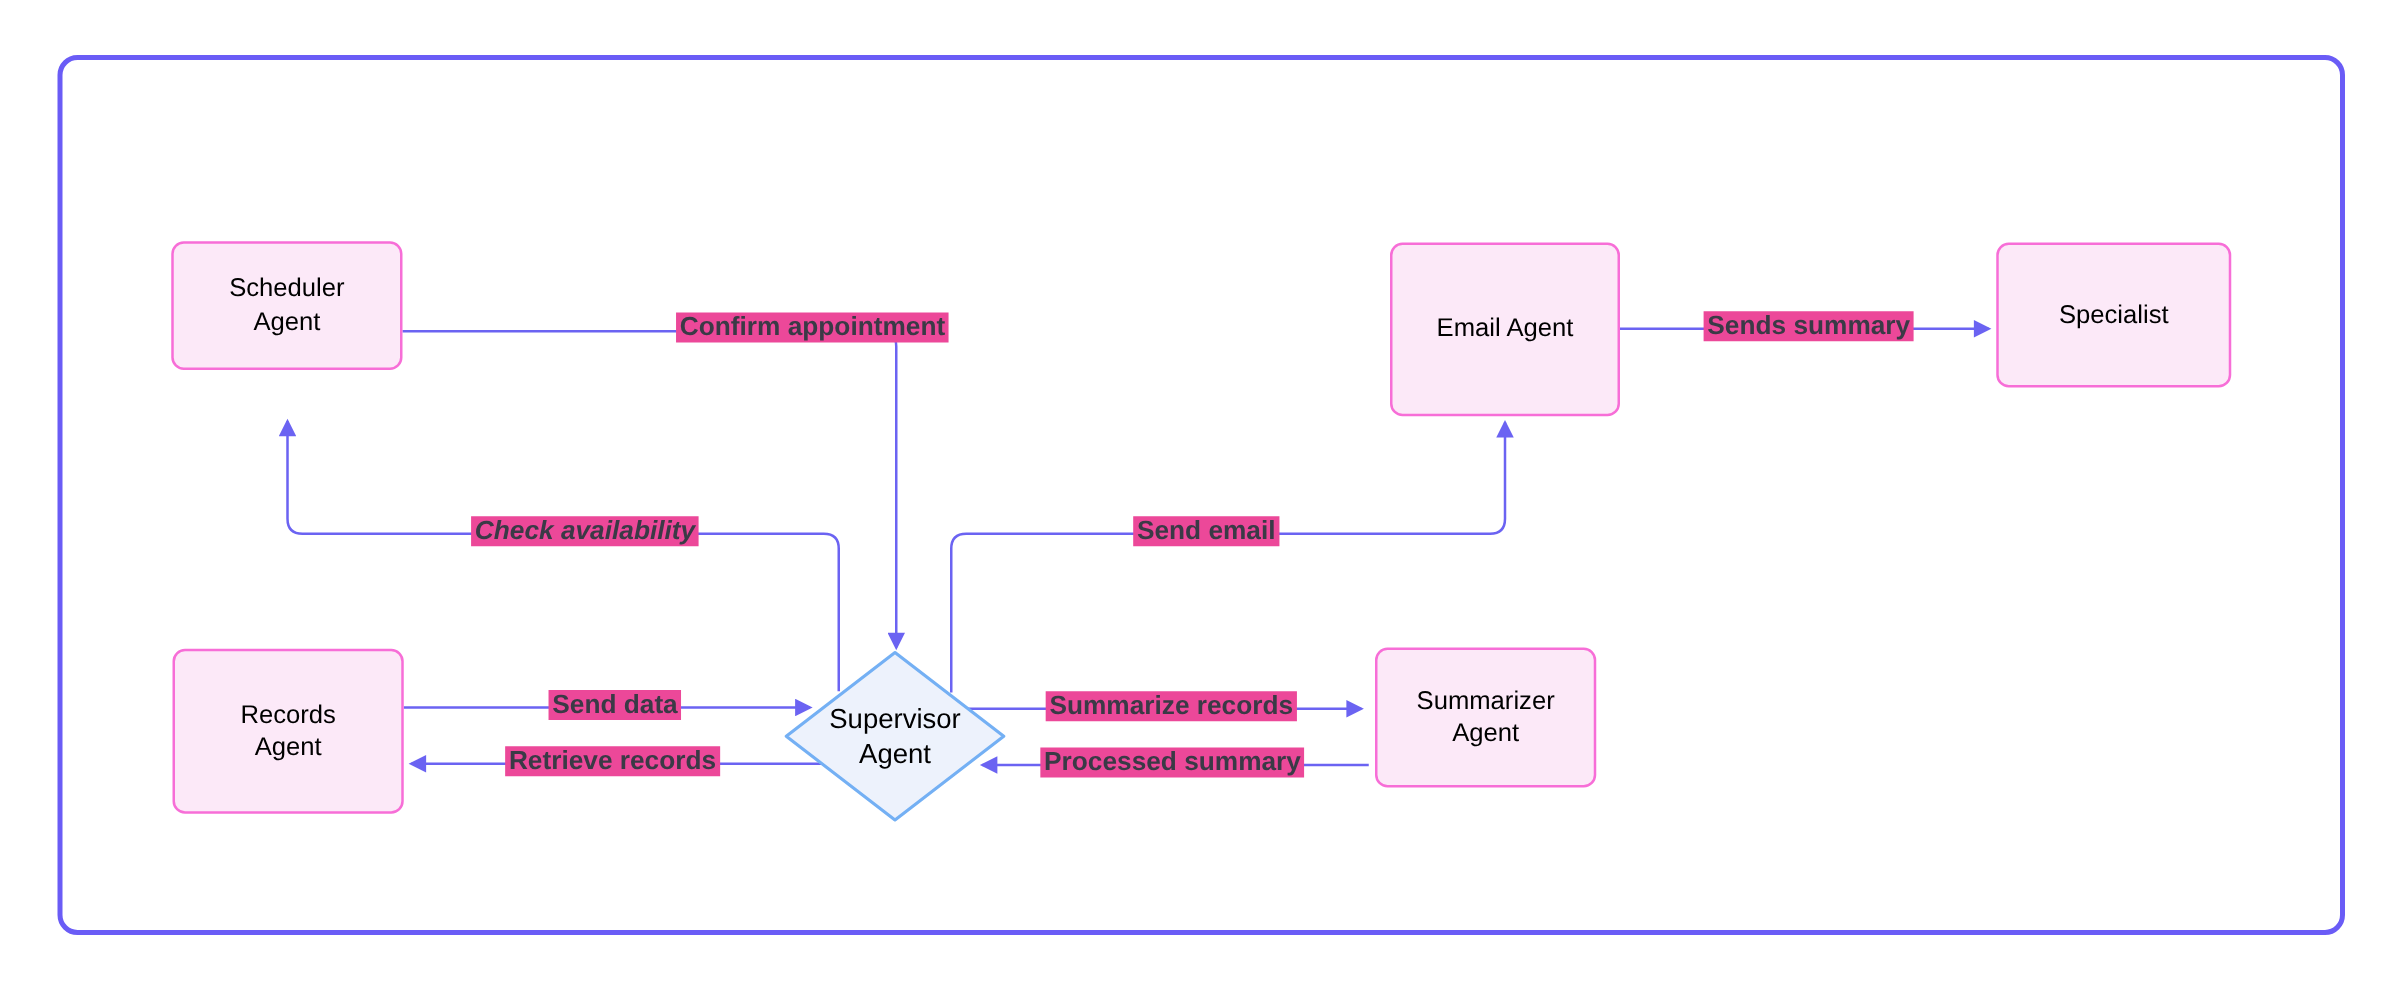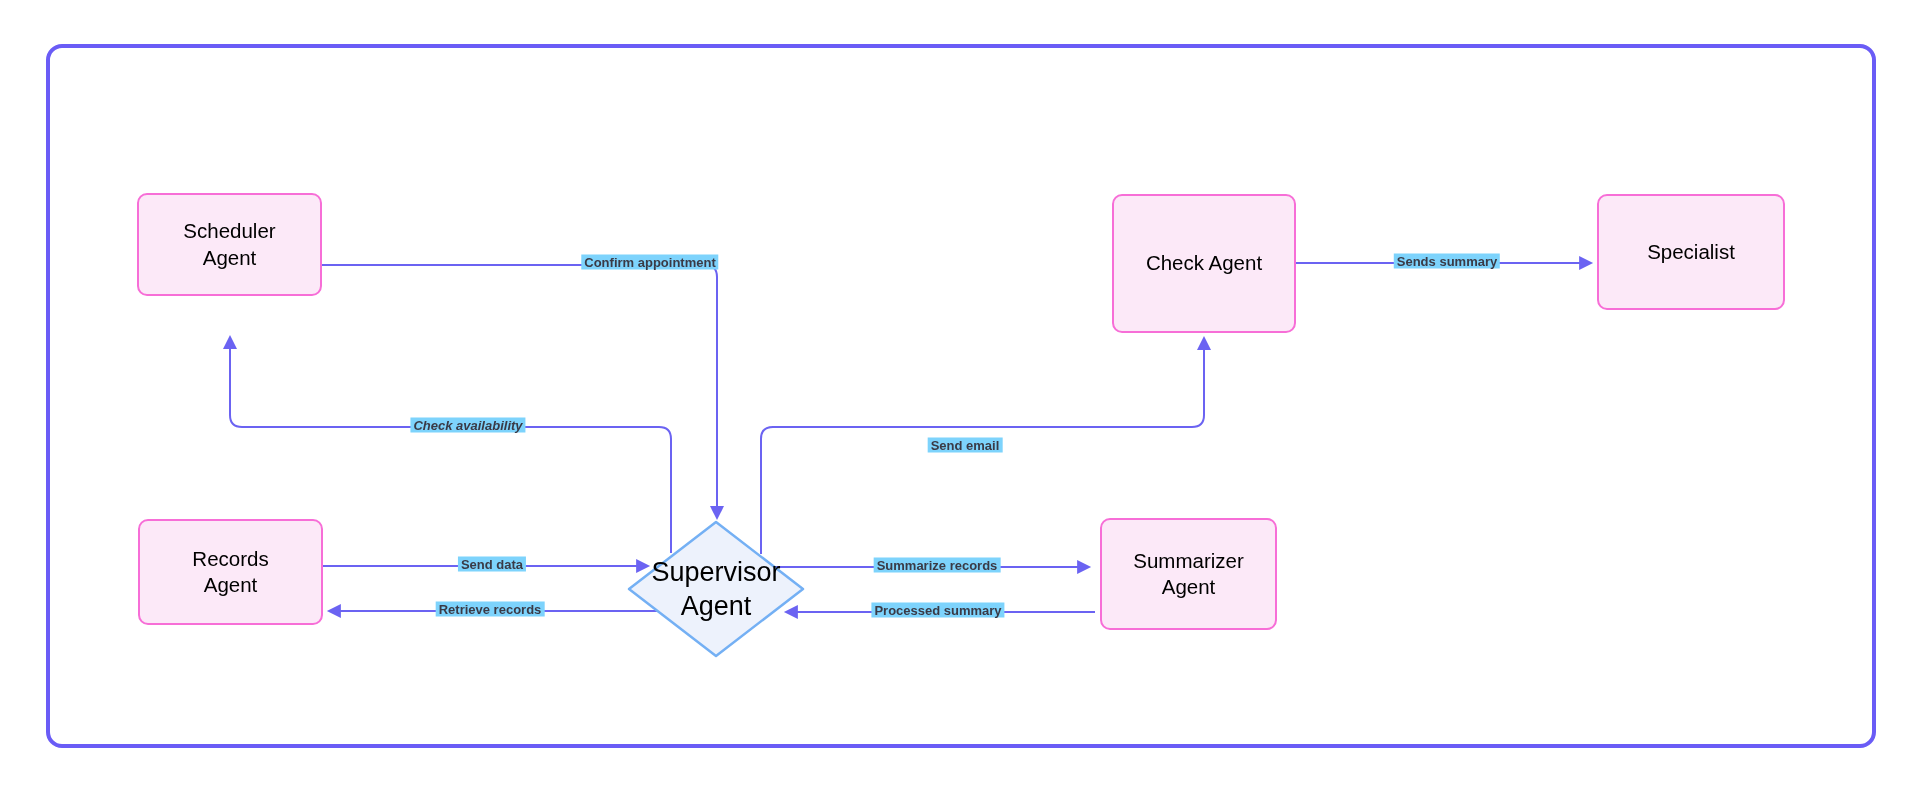--- a/index.html
+++ b/index.html
@@ -30,27 +30,27 @@
     border-radius:10px;
     display:flex;align-items:center;justify-content:center;
     text-align:center;cursor:default;
   }
   .node-label{
     font-size:20.5px;line-height:1.27;color:var(--node-text,#000000);
     white-space:pre-line;
   }
   .diamond-label{
     position:absolute;left:716px;top:589px;transform:translate(-50%,-50%);
-    font-size:27px;line-height:1.27;color:var(--node-text,#000000);
+    font-size:22px;line-height:1.27;color:var(--node-text,#000000);
     text-align:center;white-space:pre-line;
   }
   .edge-label{
     position:absolute;transform:translate(-50%,-50%);
-    font-size:13px;font-weight:bold;color:var(--label-text,#3a3a46);
-    background:#7dd3fc;padding:0 3px;white-space:nowrap;
+    font-size:21px;font-weight:bold;color:var(--label-text,#3a3a46);
+    background:#ec4899;padding:0 3px;white-space:nowrap;
   }
 </style>
 </head>
 <body>
 
 <div class="canvas">
 
   <div class="frame"></div>
 
   <svg class="edges-layer" width="1920" height="795" viewBox="0 0 1920 795" xmlns="http://www.w3.org/2000/svg">
@@ -77,46 +77,46 @@
     <path class="edge" marker-end="url(#arrow)" d="M1296,263 H1591"></path>
 
     <polygon class="diamond" points="716,522 803,589 716,656 629,589"></polygon>
   </svg>
 
   <div class="node" style="left:137px;top:193px;width:185px;height:103px;">
     <span class="node-label">Scheduler
 Agent</span>
   </div>
 
-  <div class="node" style="left:138px;top:519px;width:185px;height:106px;">
+  <div class="node" style="left:138px;top:519px;width:185px;height:132px;">
     <span class="node-label">Records
 Agent</span>
   </div>
 
   <div class="node" style="left:1112px;top:194px;width:184px;height:139px;">
-    <span class="node-label">Check Agent</span>
+    <span class="node-label">Email Agent</span>
   </div>
 
   <div class="node" style="left:1597px;top:194px;width:188px;height:116px;">
     <span class="node-label">Specialist</span>
   </div>
 
   <div class="node" style="left:1100px;top:518px;width:177px;height:112px;">
     <span class="node-label">Summarizer
 Agent</span>
   </div>
 
   <div class="diamond-label">Supervisor
 Agent</div>
 
   <div class="edge-label" style="left:650px;top:262px;">Confirm appointment</div>
 
   <div class="edge-label" style="left:468px;top:425px;font-style:italic;">Check availability</div>
 
-  <div class="edge-label" style="left:965px;top:425px;margin-top:20px;">Send email</div>
+  <div class="edge-label" style="left:965px;top:425px;">Send email</div>
 
   <div class="edge-label" style="left:492px;top:564px;">Send data</div>
 
   <div class="edge-label" style="left:490px;top:609px;">Retrieve records</div>
 
   <div class="edge-label" style="left:937px;top:565px;">Summarize records</div>
 
   <div class="edge-label" style="left:938px;top:610px;">Processed summary</div>
 
   <div class="edge-label" style="left:1447px;top:261px;">Sends summary</div>

